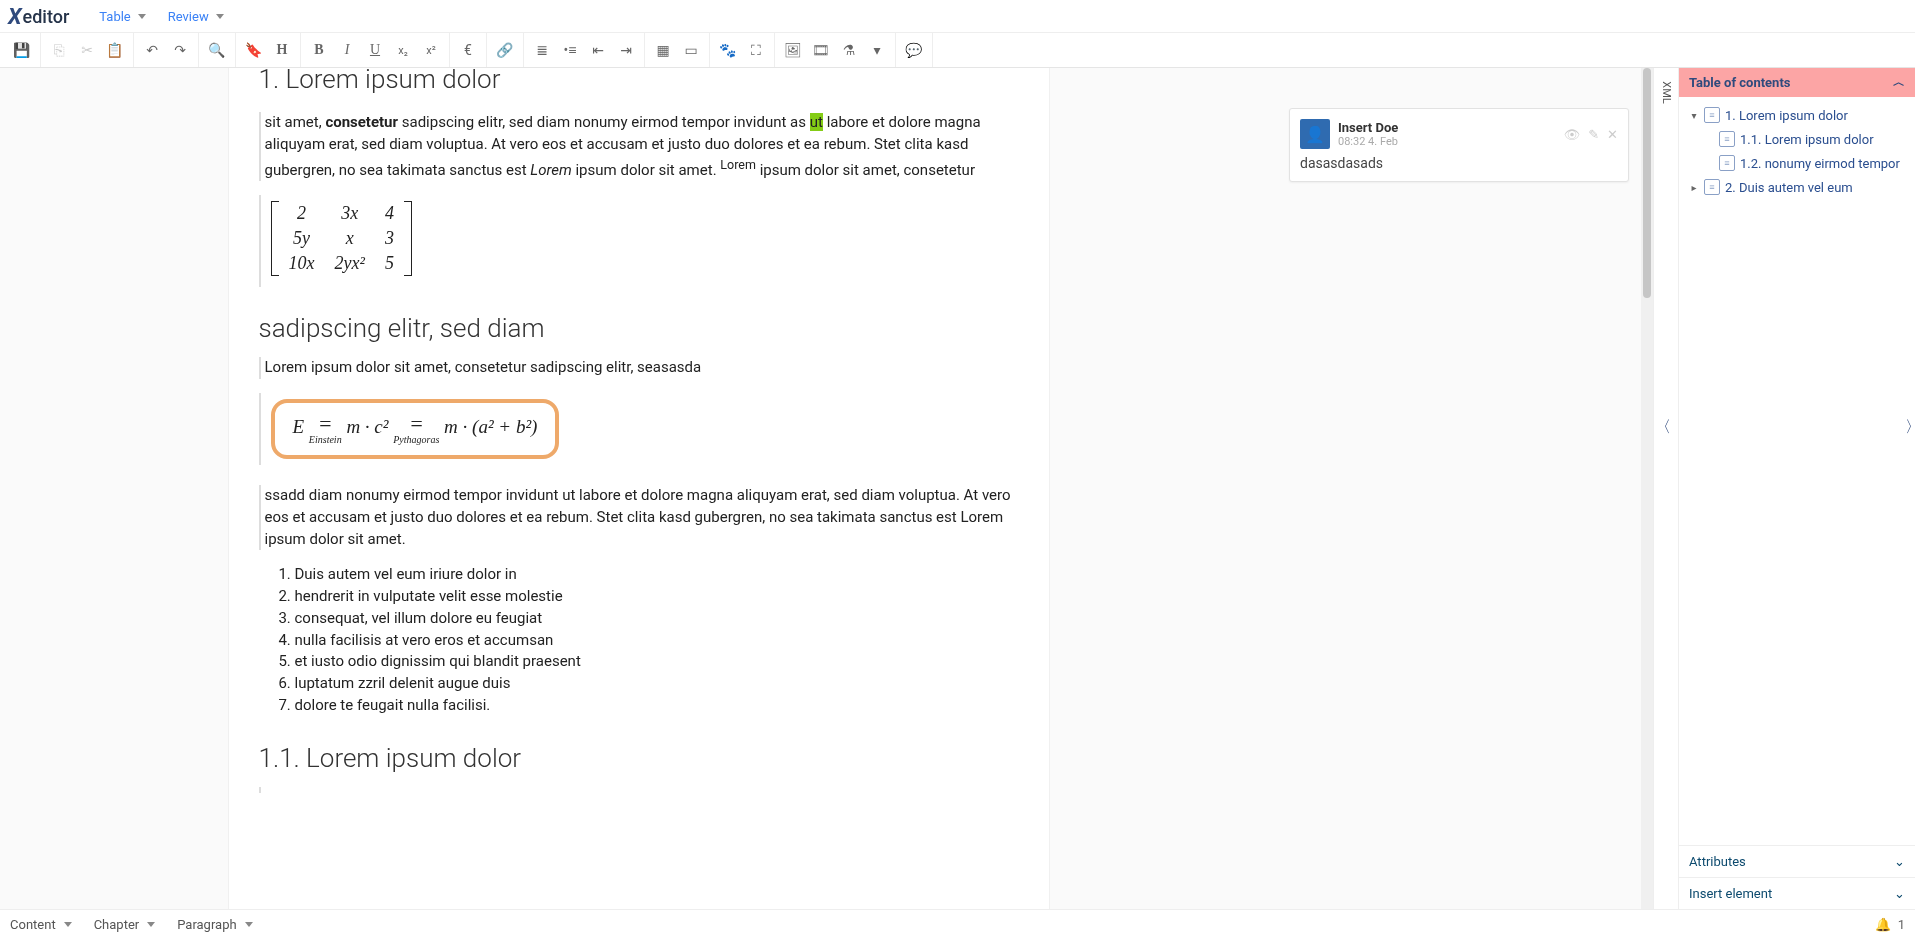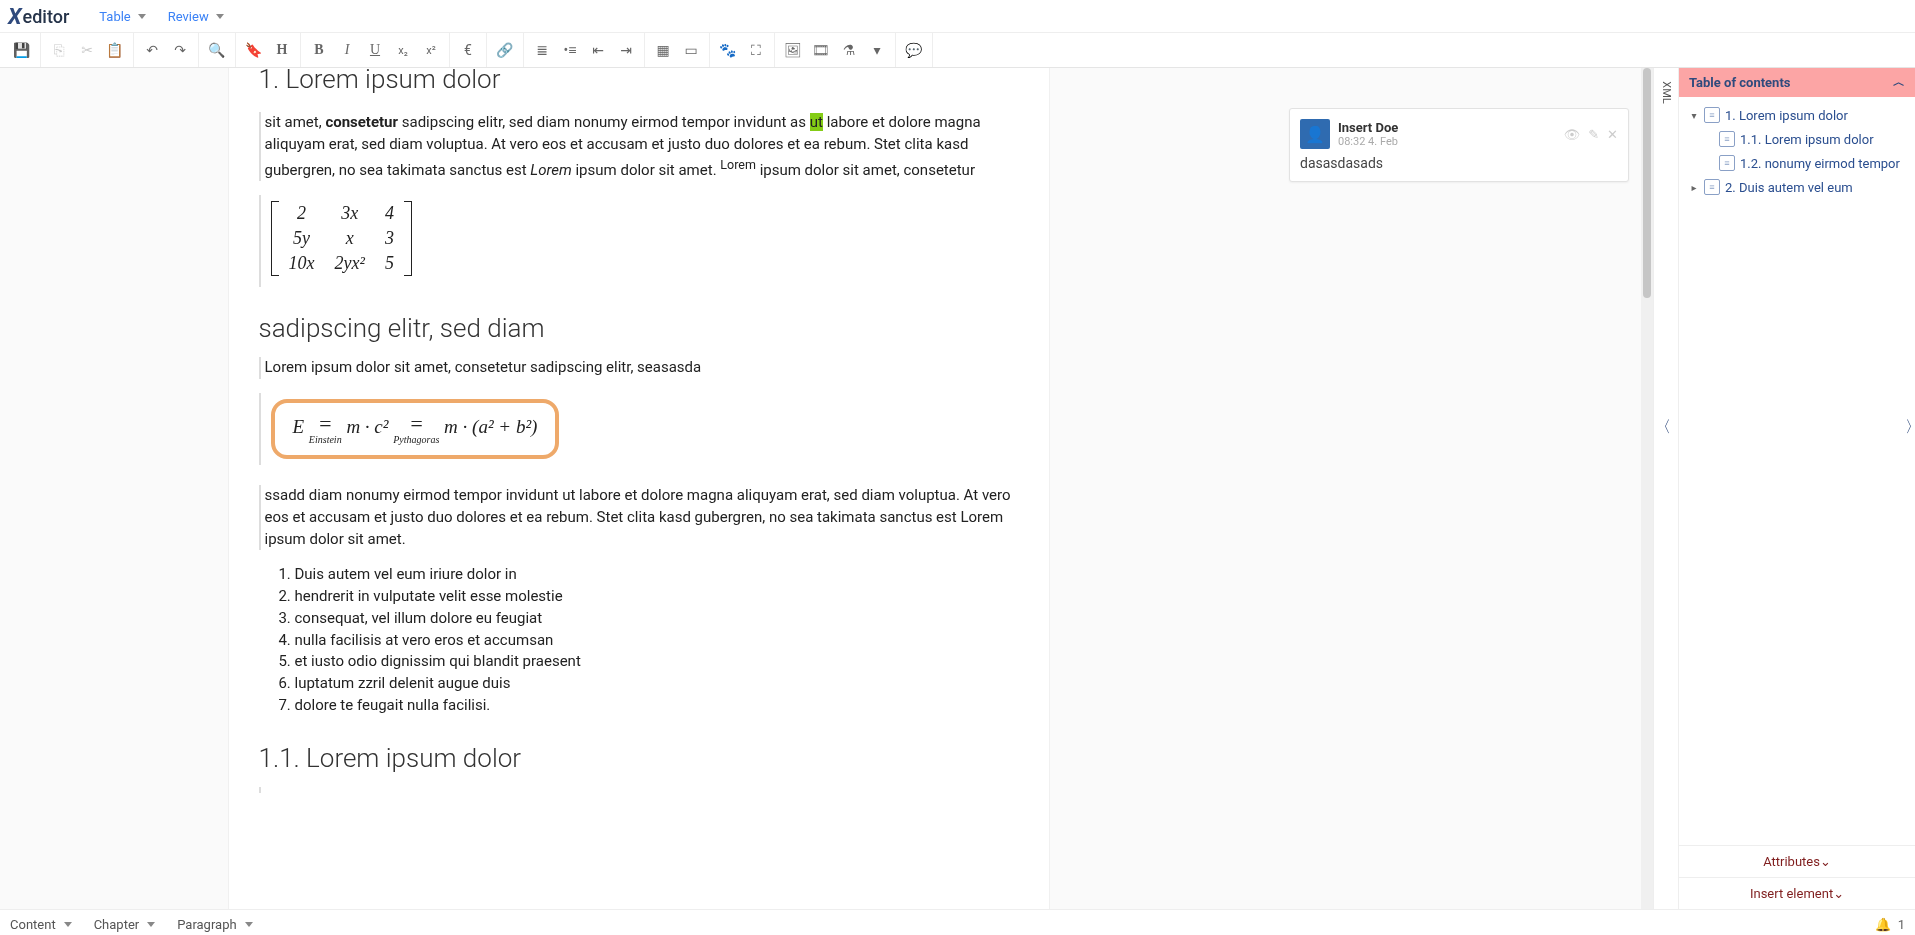--- a/index.html
+++ b/index.html
@@ -297,23 +297,23 @@
     display: inline-flex;
     align-items: center;
     justify-content: center;
     font-size: 9px;
     color: #8aa0c6;
   }
   .panel-row {
     border-top: 1px solid #eee;
     padding: 8px 10px;
     font-size: 13px;
-    color: #7f1d1d;
-    display: flex;
-    justify-content: center;
+    color: #0c4a6e;
+    display: flex;
+    justify-content: space-between;
     align-items: center;
   }
   .slide-arrows {
     position: absolute;
     top: 320px;
     left: -24px;
     right: -6px;
     display: flex;
     justify-content: space-between;
     pointer-events: none;

